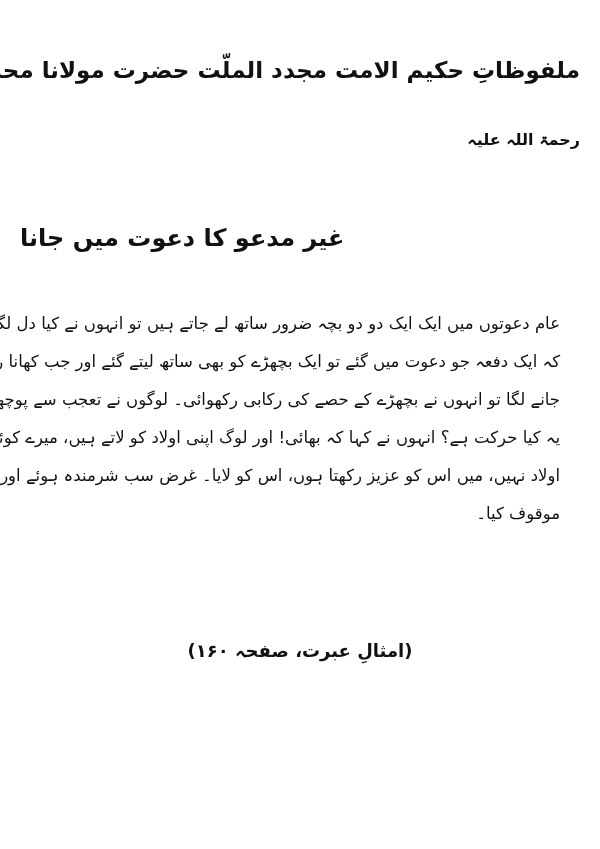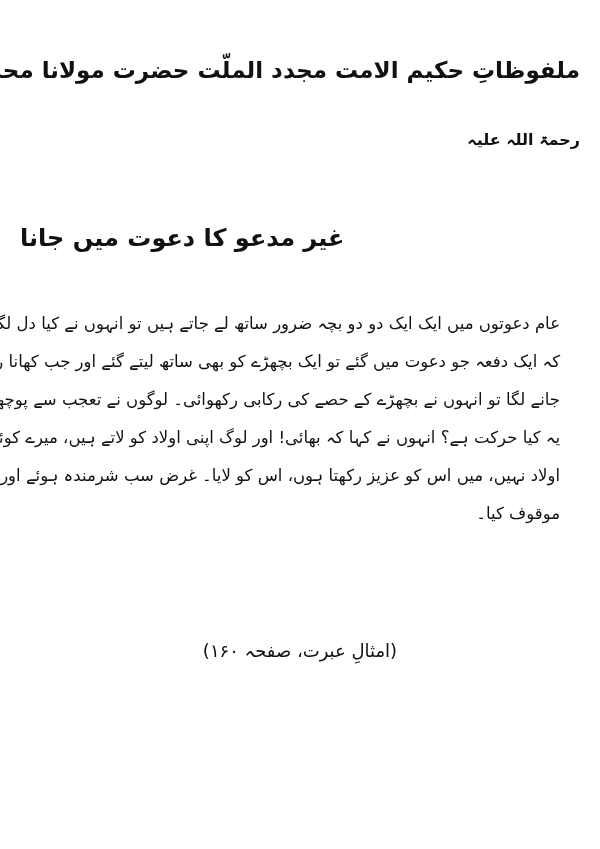--- a/index.html
+++ b/index.html
@@ -70,21 +70,21 @@
     .body-line.last {
       text-align-last: right;
     }
     .source-ref {
       position: absolute;
       top: 636px;
       left: 20px;
       right: 20px;
       text-align: center;
       font-size: 18px;
-      font-weight: normal;
+      font-weight: bold;
       line-height: 30px;
     }
     .series-ref {
       position: absolute;
       top: 726px;
       left: 34px;
       font-size: 17px;
       font-weight: bold;
       line-height: 30px;
       direction: rtl;

